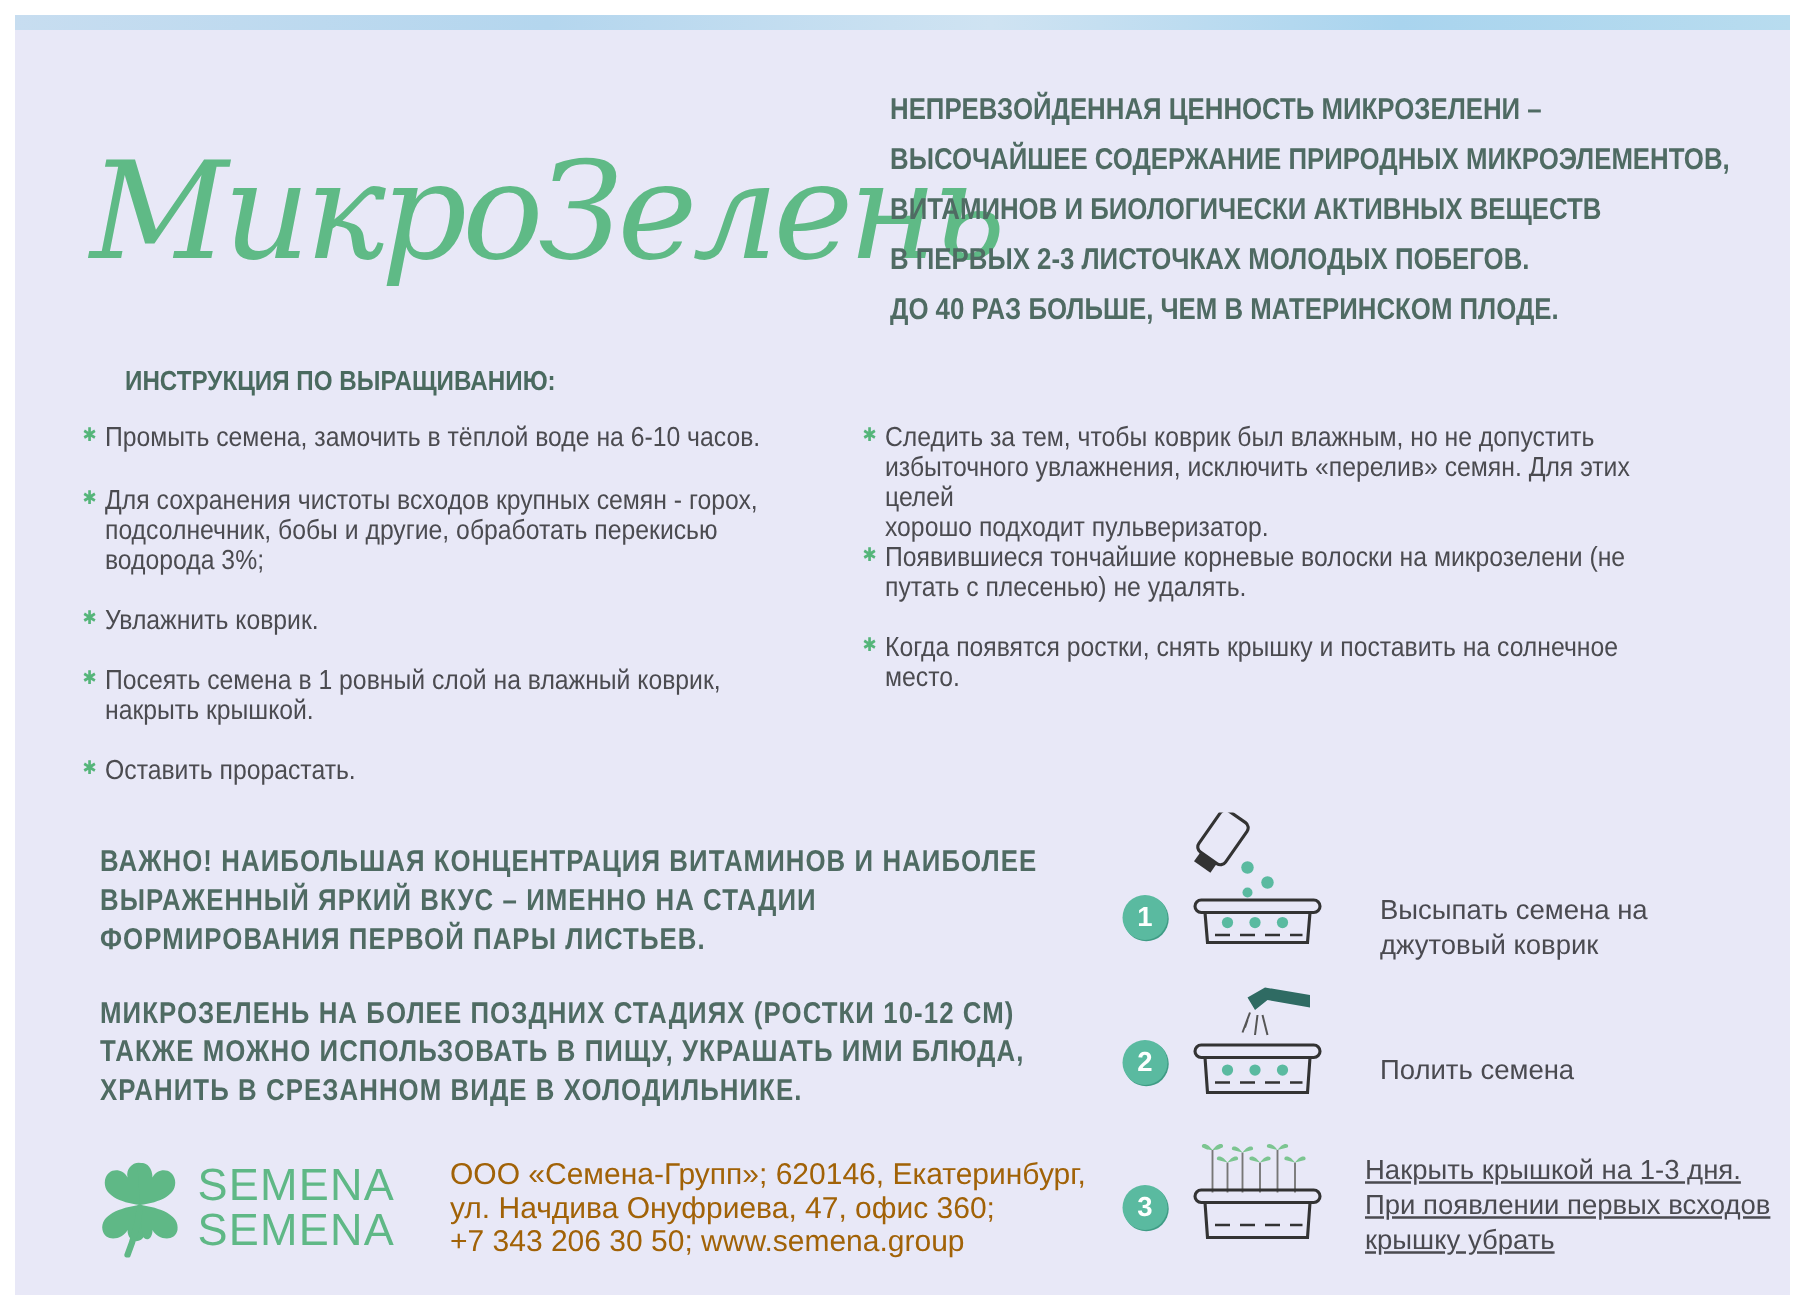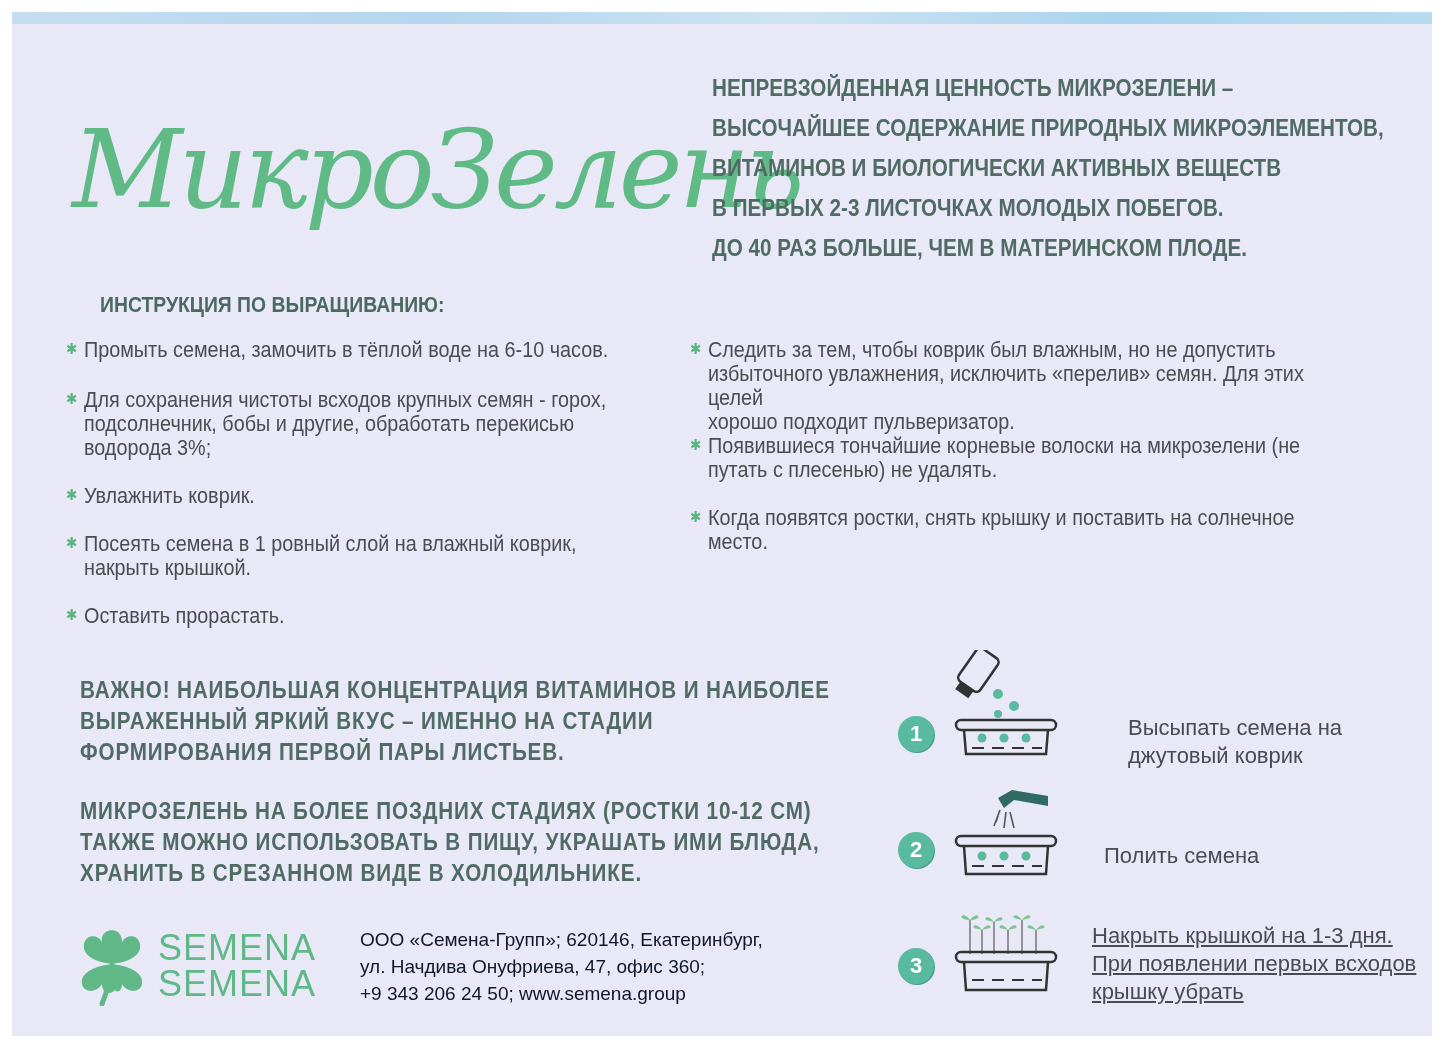--- a/index.html
+++ b/index.html
@@ -52,21 +52,21 @@
       position: absolute; left: 68px; top: 662px; width: 820px;
       font-weight: bold; font-size: 24px; line-height: 31px; color: #4f6b63;
       transform: scaleX(0.86); transform-origin: left top; letter-spacing: 1px;
     }
     .important div { white-space: nowrap; }
 
     
     .logo { position: absolute; left: 64px; top: 914px; width: 270px; height: 80px; }
     .logo .clover { position: absolute; left: 0; top: 0; width: 72px; height: 80px; }
     .logo .brand { position: absolute; left: 82px; top: 4px; font-size: 36px; line-height: 36px; font-weight: normal; color: #5fb886; letter-spacing: 1px; }
-    .address { position: absolute; left: 348px; top: 914px; font-size: 19px; line-height: 27px; color: #0f172a; }
+    .address { position: absolute; left: 348px; top: 914px; font-size: 24px; line-height: 27px; color: #a16207; }
 
     
     .step { position: absolute; left: 886px; width: 560px; height: 110px; }
     .step .num {
       position: absolute; left: 0; width: 36px; height: 36px; border-radius: 50%;
       background: #5abaa0; color: #fff; font-weight: bold; font-size: 22px;
       text-align: center; line-height: 36px; box-shadow: 1px 1px 0 #3f9c85;
     }
     .step .icon { position: absolute; left: 54px; }
     .step .label { position: absolute; font-size: 22px; line-height: 28px; color: #4a4a50; }
@@ -155,41 +155,41 @@
     </svg>
     <div class="brand">
       <div>SEMENA</div>
       <div>SEMENA</div>
     </div>
   </div>
 
   <div class="address">
     <div>ООО «Семена-Групп»;  620146, Екатеринбург,</div>
     <div>ул. Начдива Онуфриева, 47, офис 360;</div>
-    <div>+9 343 206 24 50;  www.semena.group</div>
+    <div>+7 343 206 30 50;  www.semena.group</div>
   </div>
 
   <div class="step" style="top:630px;">
     <div class="num" style="top:74px;">1</div>
     <svg class="icon" style="top:8px;" width="110" height="106" viewBox="0 0 110 106">
       <g transform="rotate(35 30 20)">
         <rect x="14" y="2" width="26" height="40" rx="5" fill="none" stroke="#333" stroke-width="2.5"></rect>
         <rect x="19" y="42" width="16" height="9" fill="#333"></rect>
       </g>
       <circle cx="46" cy="44" r="5" fill="#5abaa0"></circle>
       <circle cx="62" cy="56" r="5" fill="#5abaa0"></circle>
       <circle cx="46" cy="64" r="4" fill="#5abaa0"></circle>
       <rect x="4" y="70" width="100" height="10" rx="5" fill="none" stroke="#333" stroke-width="2.5"></rect>
       <path d="M12 80 L14 104 L94 104 L96 80" fill="none" stroke="#333" stroke-width="2.5"></path>
       <circle cx="30" cy="88" r="4.5" fill="#5abaa0"></circle>
       <circle cx="52" cy="88" r="4.5" fill="#5abaa0"></circle>
       <circle cx="74" cy="88" r="4.5" fill="#5abaa0"></circle>
       <path d="M20 98 H32 M40 98 H52 M60 98 H72 M80 98 H90" stroke="#333" stroke-width="2"></path>
     </svg>
-    <div class="label" style="left:206px;top:72px;margin-left:24px;">
+    <div class="label" style="left:206px;top:72px;">
       <div>Высыпать семена на</div>
       <div>джутовый коврик</div>
     </div>
   </div>
 
   <div class="step" style="top:774px;">
     <div class="num" style="top:46px;">2</div>
     <svg class="icon" style="top:0px;" width="110" height="96" viewBox="0 0 110 96">
       <path d="M46 12 L60 4 L96 10 L96 20 L62 14 L52 22 Z" fill="#2f6b63"></path>
       <path d="M48 24 L42 40 M54 26 L52 42 M58 26 L62 42 M46 30 L44 36" stroke="#555" stroke-width="1.6"></path>

